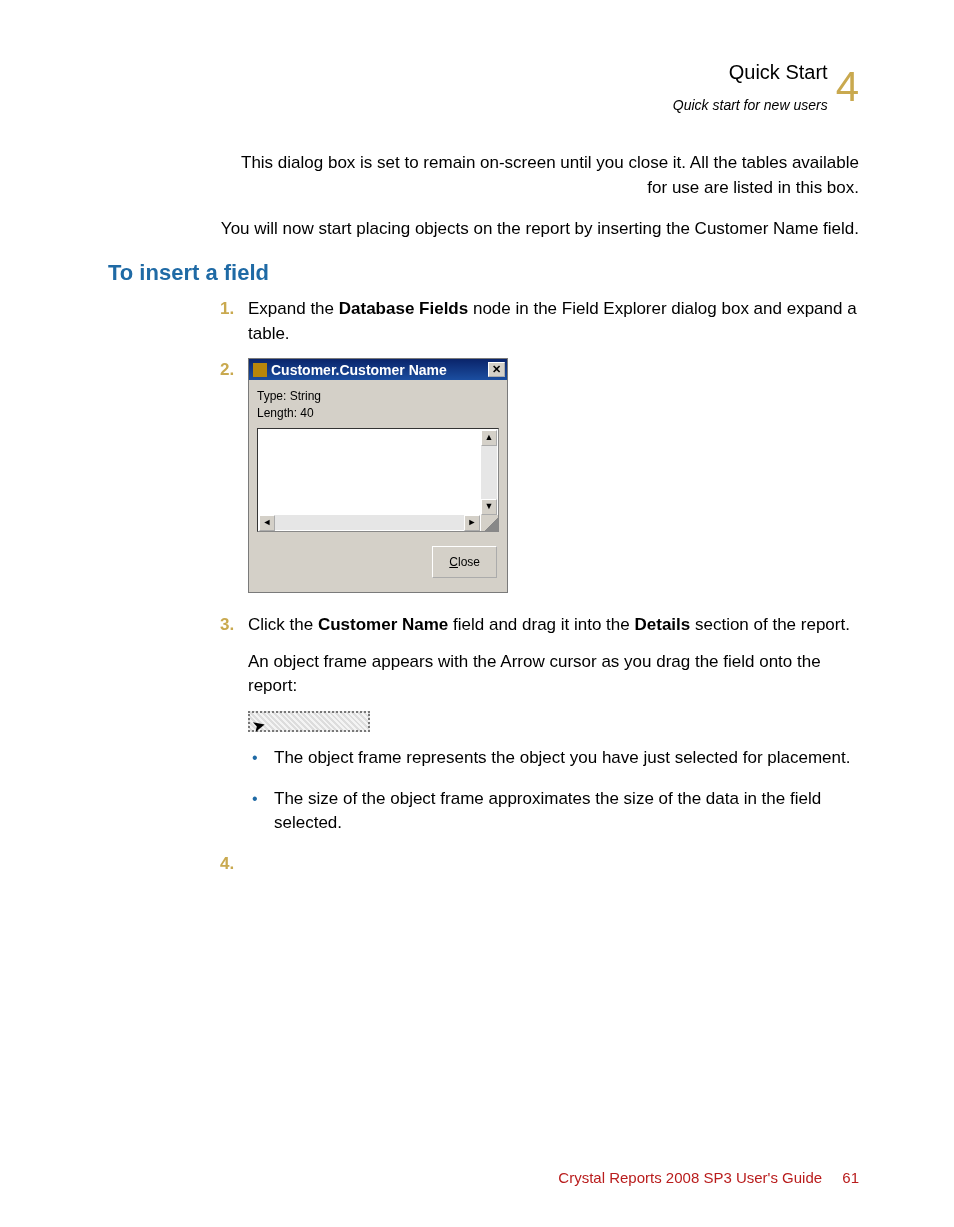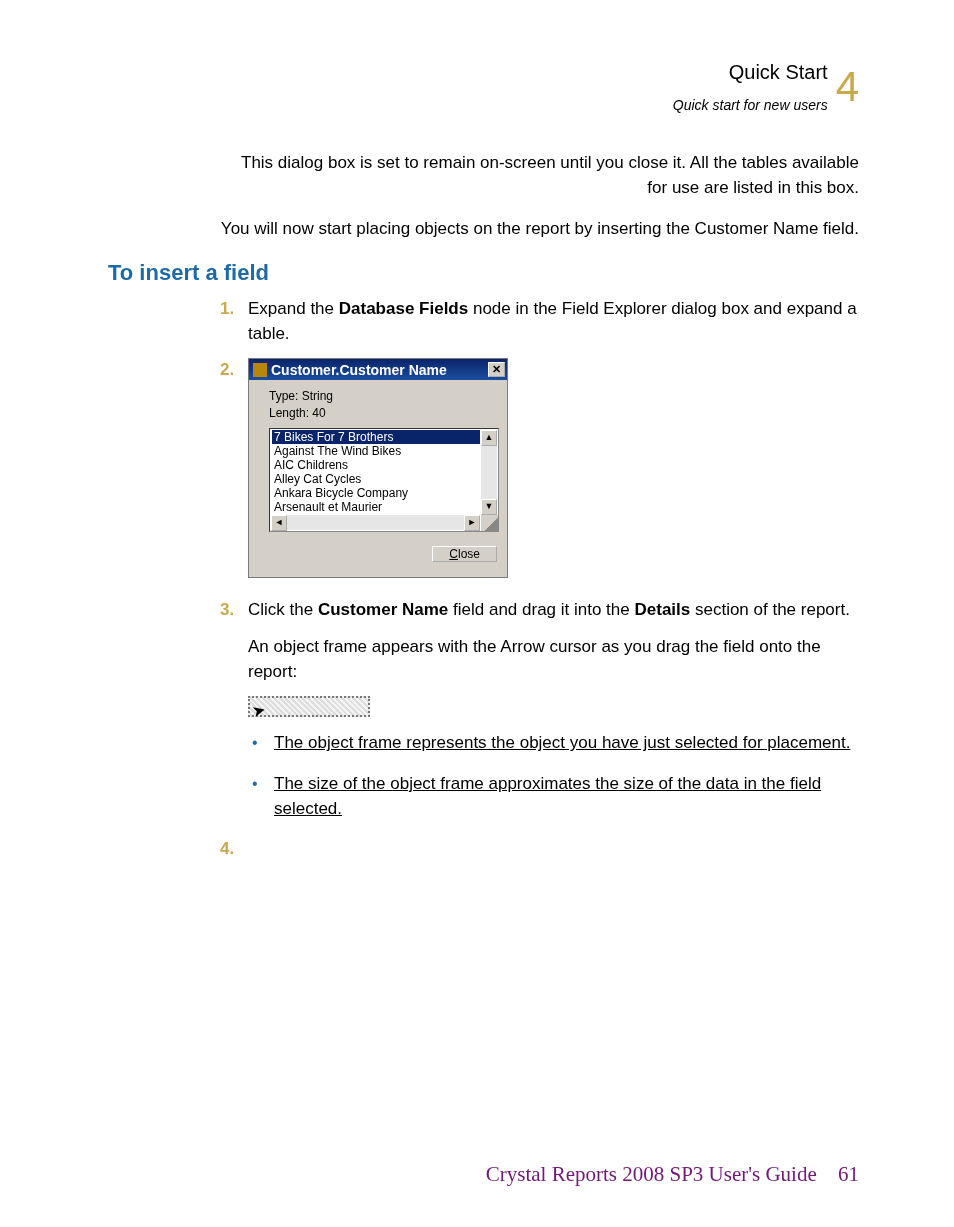--- a/index.html
+++ b/index.html
@@ -97,21 +97,21 @@
     width: 17px; height: 15px;
     background: #d4d0c8;
     border: 1px outset #fff;
     text-align: center;
     line-height: 12px;
     font-size: 11px;
     font-weight: bold;
     color: #000;
     cursor: pointer;
   }
-  .dlg-body { padding: 8px; margin-left: 12px; }
+  .dlg-body { padding: 8px; }
   .dlg-meta { margin-bottom: 6px; line-height: 1.4; }
   .list-wrap {
     position: relative;
     border: 1px inset #888;
     background: #fff;
     height: 104px;
     overflow: hidden;
   }
   .list-inner {
     position: absolute;
@@ -141,21 +141,21 @@
     background:
       linear-gradient(135deg, transparent 60%, #888 60%),
       #d4d0c8;
   }
   .dlg-btns { text-align: right; padding: 14px 2px 6px; }
   .win-btn {
     font-family: Tahoma, Arial, sans-serif;
     font-size: 12px;
     background: #d4d0c8;
     border: 1px outset #fff;
-    padding: 0 16px;
+    padding: 8px 16px;
     cursor: pointer;
   }
   .win-btn .u { text-decoration: underline; }
 
   
   .obj-frame {
     width: 122px; height: 21px;
     border: 2px dotted #777;
     background:
       repeating-linear-gradient(45deg, #ddd 0, #ddd 2px, #f4f4f4 2px, #f4f4f4 4px);
@@ -164,42 +164,40 @@
   }
   .obj-frame .cursor {
     position: absolute; left: 2px; top: 1px;
     font-size: 16px; color: #000;
     transform: rotate(-15deg);
   }
 
   ul.bullets {
     list-style: none;
     margin-top: 4px;
-    text-decoration: underline;
   }
   ul.bullets > li {
     position: relative;
     padding-left: 26px;
     margin-bottom: 16px;
   }
   ul.bullets > li::before {
     content: "•";
     position: absolute;
     left: 4px; top: 0;
     color: #1f6aa5;
     font-size: 16px;
   }
 
   .footer {
     position: absolute;
     bottom: 38px;
     right: 95px;
-    font-size: 21px;
-    color: #701a75;
-    font-family: Liberation Serif, serif;
+    font-size: 15px;
+    color: #b91c1c;
   }
   .footer .pg { margin-left: 16px; }
 </style>
 </head>
 <body>
 
 <div class="page">
 
   <div class="header">
     <div class="header-text">
@@ -232,29 +230,20 @@
           <span class="tb-icon"></span>
           <span class="tb-title">Customer.Customer Name</span>
           <span class="tb-close">✕</span>
         </div>
         <div class="dlg-body">
           <div class="dlg-meta">
             <div>Type: String</div>
             <div>Length: 40</div>
           </div>
           <div class="list-wrap">
-            <div class="list-inner">
-              <div class="item sel">7 Bikes For 7 Brothers</div>
-              <div class="item">Against The Wind Bikes</div>
-              <div class="item">AIC Childrens</div>
-              <div class="item">Alley Cat Cycles</div>
-              <div class="item">Ankara Bicycle Company</div>
-              <div class="item">Arsenault et Maurier</div>
-              <div class="item">Aruba Sport</div>
-            </div>
             <div class="vsb">
               <div class="sb-btn">▲</div>
               <div class="sb-btn">▼</div>
             </div>
             <div class="hsb">
               <div class="sb-btn">◄</div>
               <div class="sb-btn">►</div>
             </div>
             <div class="grip"></div>
           </div>

